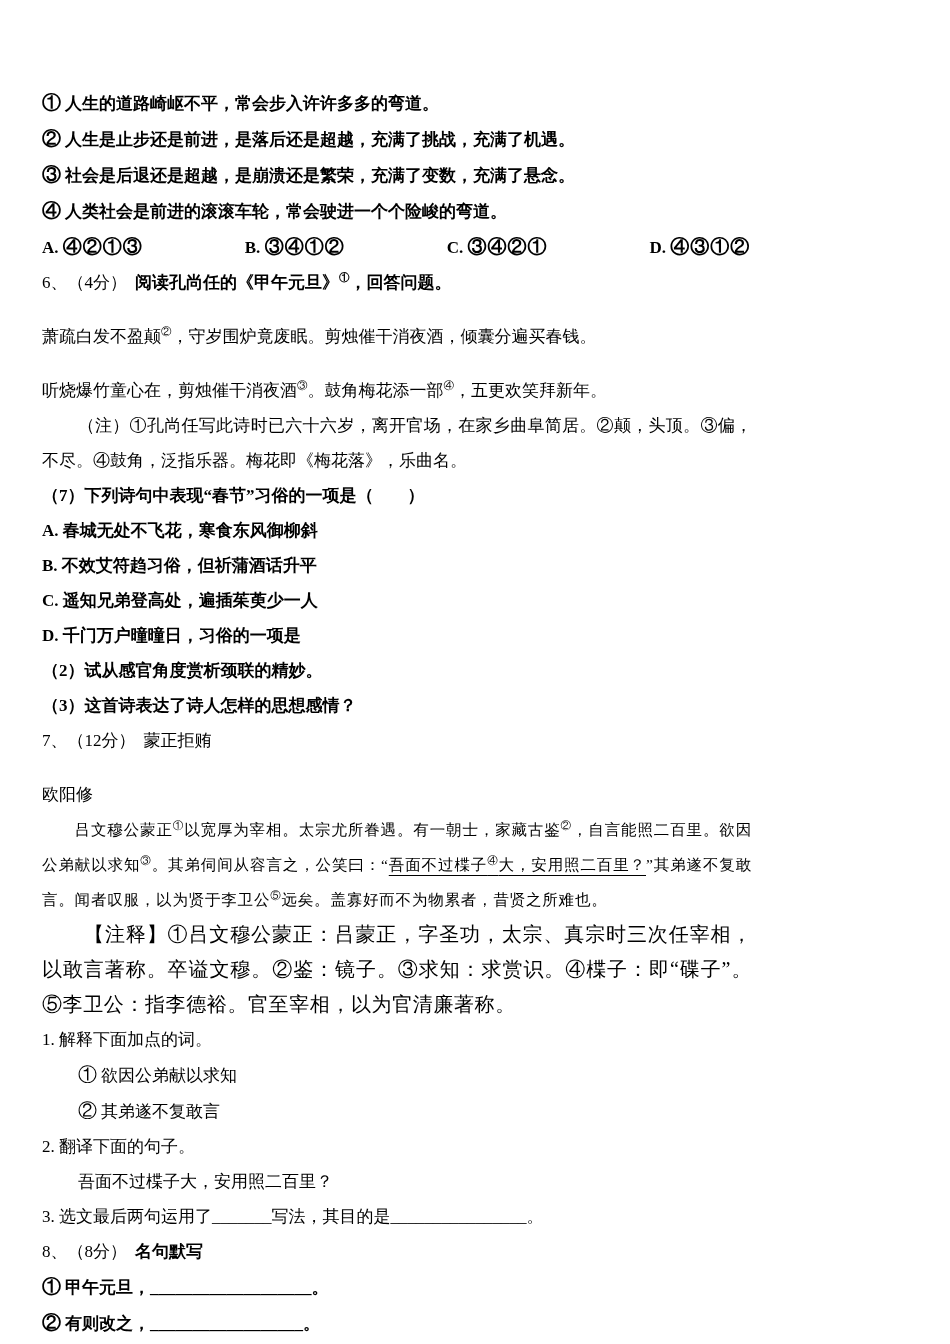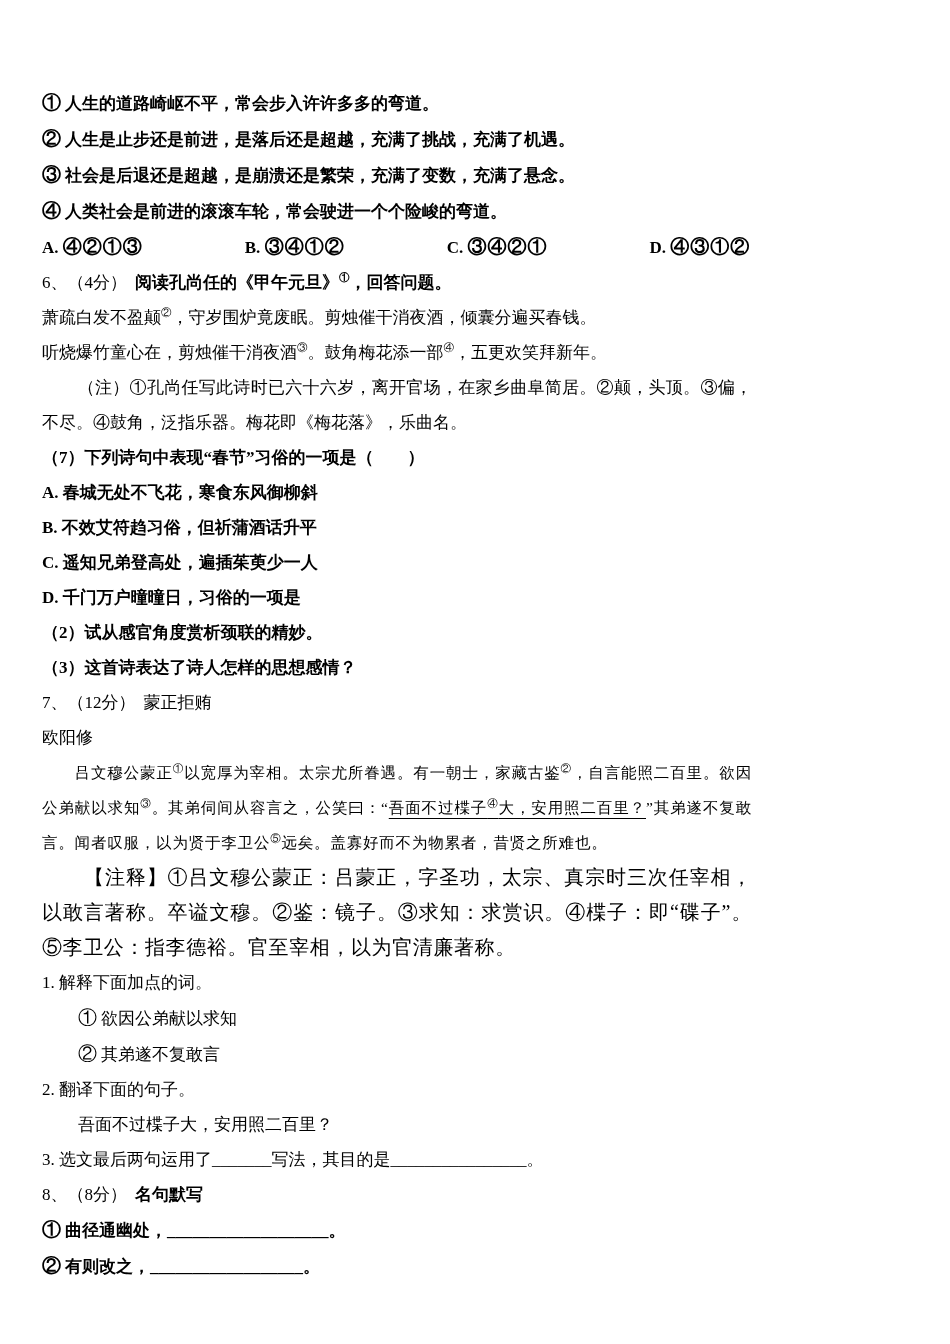--- a/index.html
+++ b/index.html
@@ -17,21 +17,21 @@
   }
   .page {
     box-sizing: border-box;
     width: 792px;
     height: 1344px;
     padding: 85px 40px 0 42px;
   }
   .ln { line-height: 35px; white-space: nowrap; }
   .tight { line-height: 30px; }
   .bold { font-weight: 700; }
-  .kai { font-family: "Liberation Serif", "DejaVu Serif", serif; }
+  .kai { font-family: "Liberation Serif", "DejaVu Serif", serif; margin-top: 19px; }
   .mark { font-size: 19px; margin-right: 4px; }
   .optmark { font-size: 19px; letter-spacing: 1px; }
   sup.ref {
     font-size: 10.5px;
     line-height: 0;
     vertical-align: super;
   }
   .gap { margin-left: 8px; }
   .para {
     margin: 0;
@@ -115,19 +115,19 @@
   <div class="ln">2. 翻译下面的句子。</div>
   <div class="ln sub-indent">吾面不过楪子大，安用照二百里？</div>
   <div class="ln">
     <span>3. 选文最后两句运用了</span><span class="blank">_______</span><span>写法，其目的是</span><span class="blank">________________</span><span>。</span>
   </div>
 
   <div class="ln">
     <span>8、（8分）</span><span class="bold gap">名句默写</span>
   </div>
   <div class="ln bold">
-    <span class="mark">①</span><span>曲径通幽处，</span><span class="blank">___________________</span><span>。</span>
+    <span class="mark">①</span><span>甲午元旦，</span><span class="blank">___________________</span><span>。</span>
   </div>
   <div class="ln bold">
     <span class="mark">②</span><span>有则改之，</span><span class="blank">__________________</span><span>。</span>
   </div>
 
 </div>
 
 </body></html>

